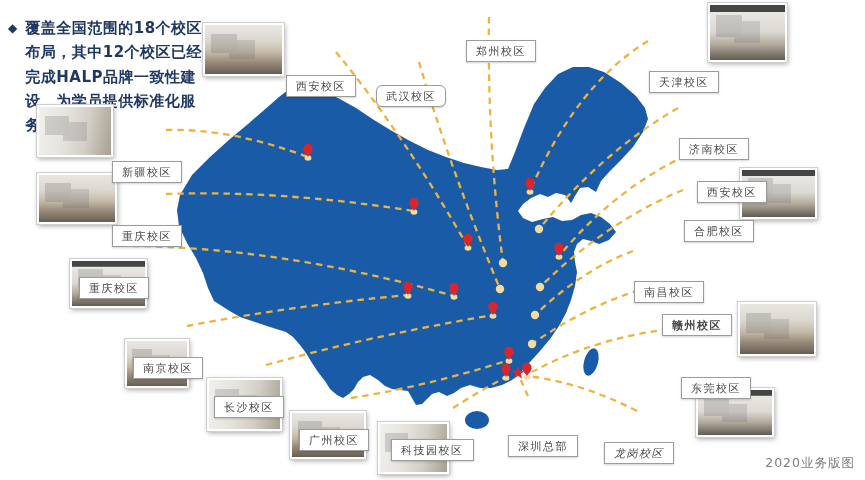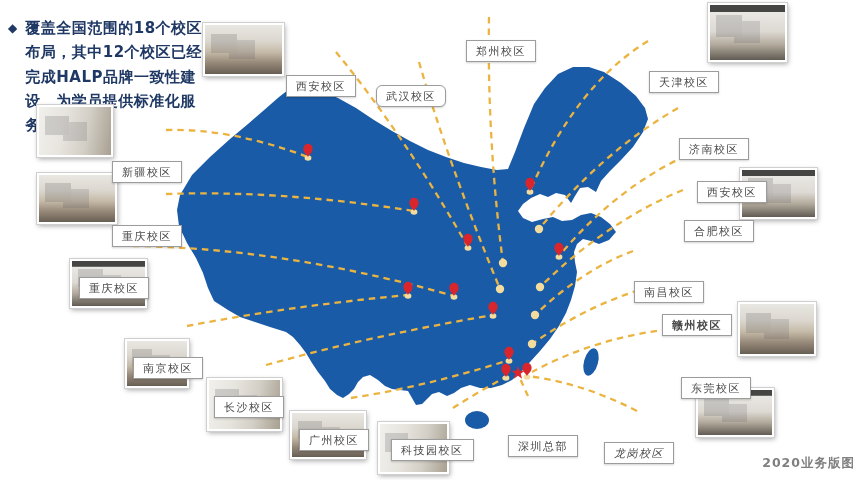--- a/index.html
+++ b/index.html
@@ -20,21 +20,21 @@
   .photo.v1{background:
      linear-gradient(180deg,#e9e7e2 0%,#dcd8d0 32%,#c6bba9 55%,#998b7b 76%,#675e53 100%);}
   .photo.v2{background:
      linear-gradient(180deg,#454543 0%,#454543 12%,#eae8e4 13%,#ddd9d3 48%,#b2aa9c 72%,#615b53 100%);}
   .photo.v3{background:
      linear-gradient(100deg,#f1f0ec 0%,#e7e4de 35%,#d3cfc6 65%,#a8a091 100%);}
   .photo::after{content:"";position:absolute;left:8%;top:18%;width:34%;height:40%;
      background:rgba(90,90,95,.22);box-shadow:18px 6px 0 rgba(70,70,80,.16);}
 
   .footer{position:absolute;right:10px;bottom:8px;text-align:right;z-index:30;}
-  .footer-cn{font-size:12.5px;font-weight:bold;letter-spacing:1px;}
+  .footer-cn{font-size:12.5px;font-weight:normal;letter-spacing:1px;}
   .footer-en{font-size:11.5px;font-weight:bold;}
 </style>
 </head>
 <body>
 
 <div id="stage">
 
   <svg id="map-svg" width="865" height="480" viewBox="0 0 865 480">
     <path id="china-outline" d="M180,195 L192,175 210,157 230,139 248,124 263,111 279,97 292,87 303,84
          L320,90 338,98 356,108 374,120 392,131 410,141 428,150 446,157 464,163 481,167 497,170 508,169

